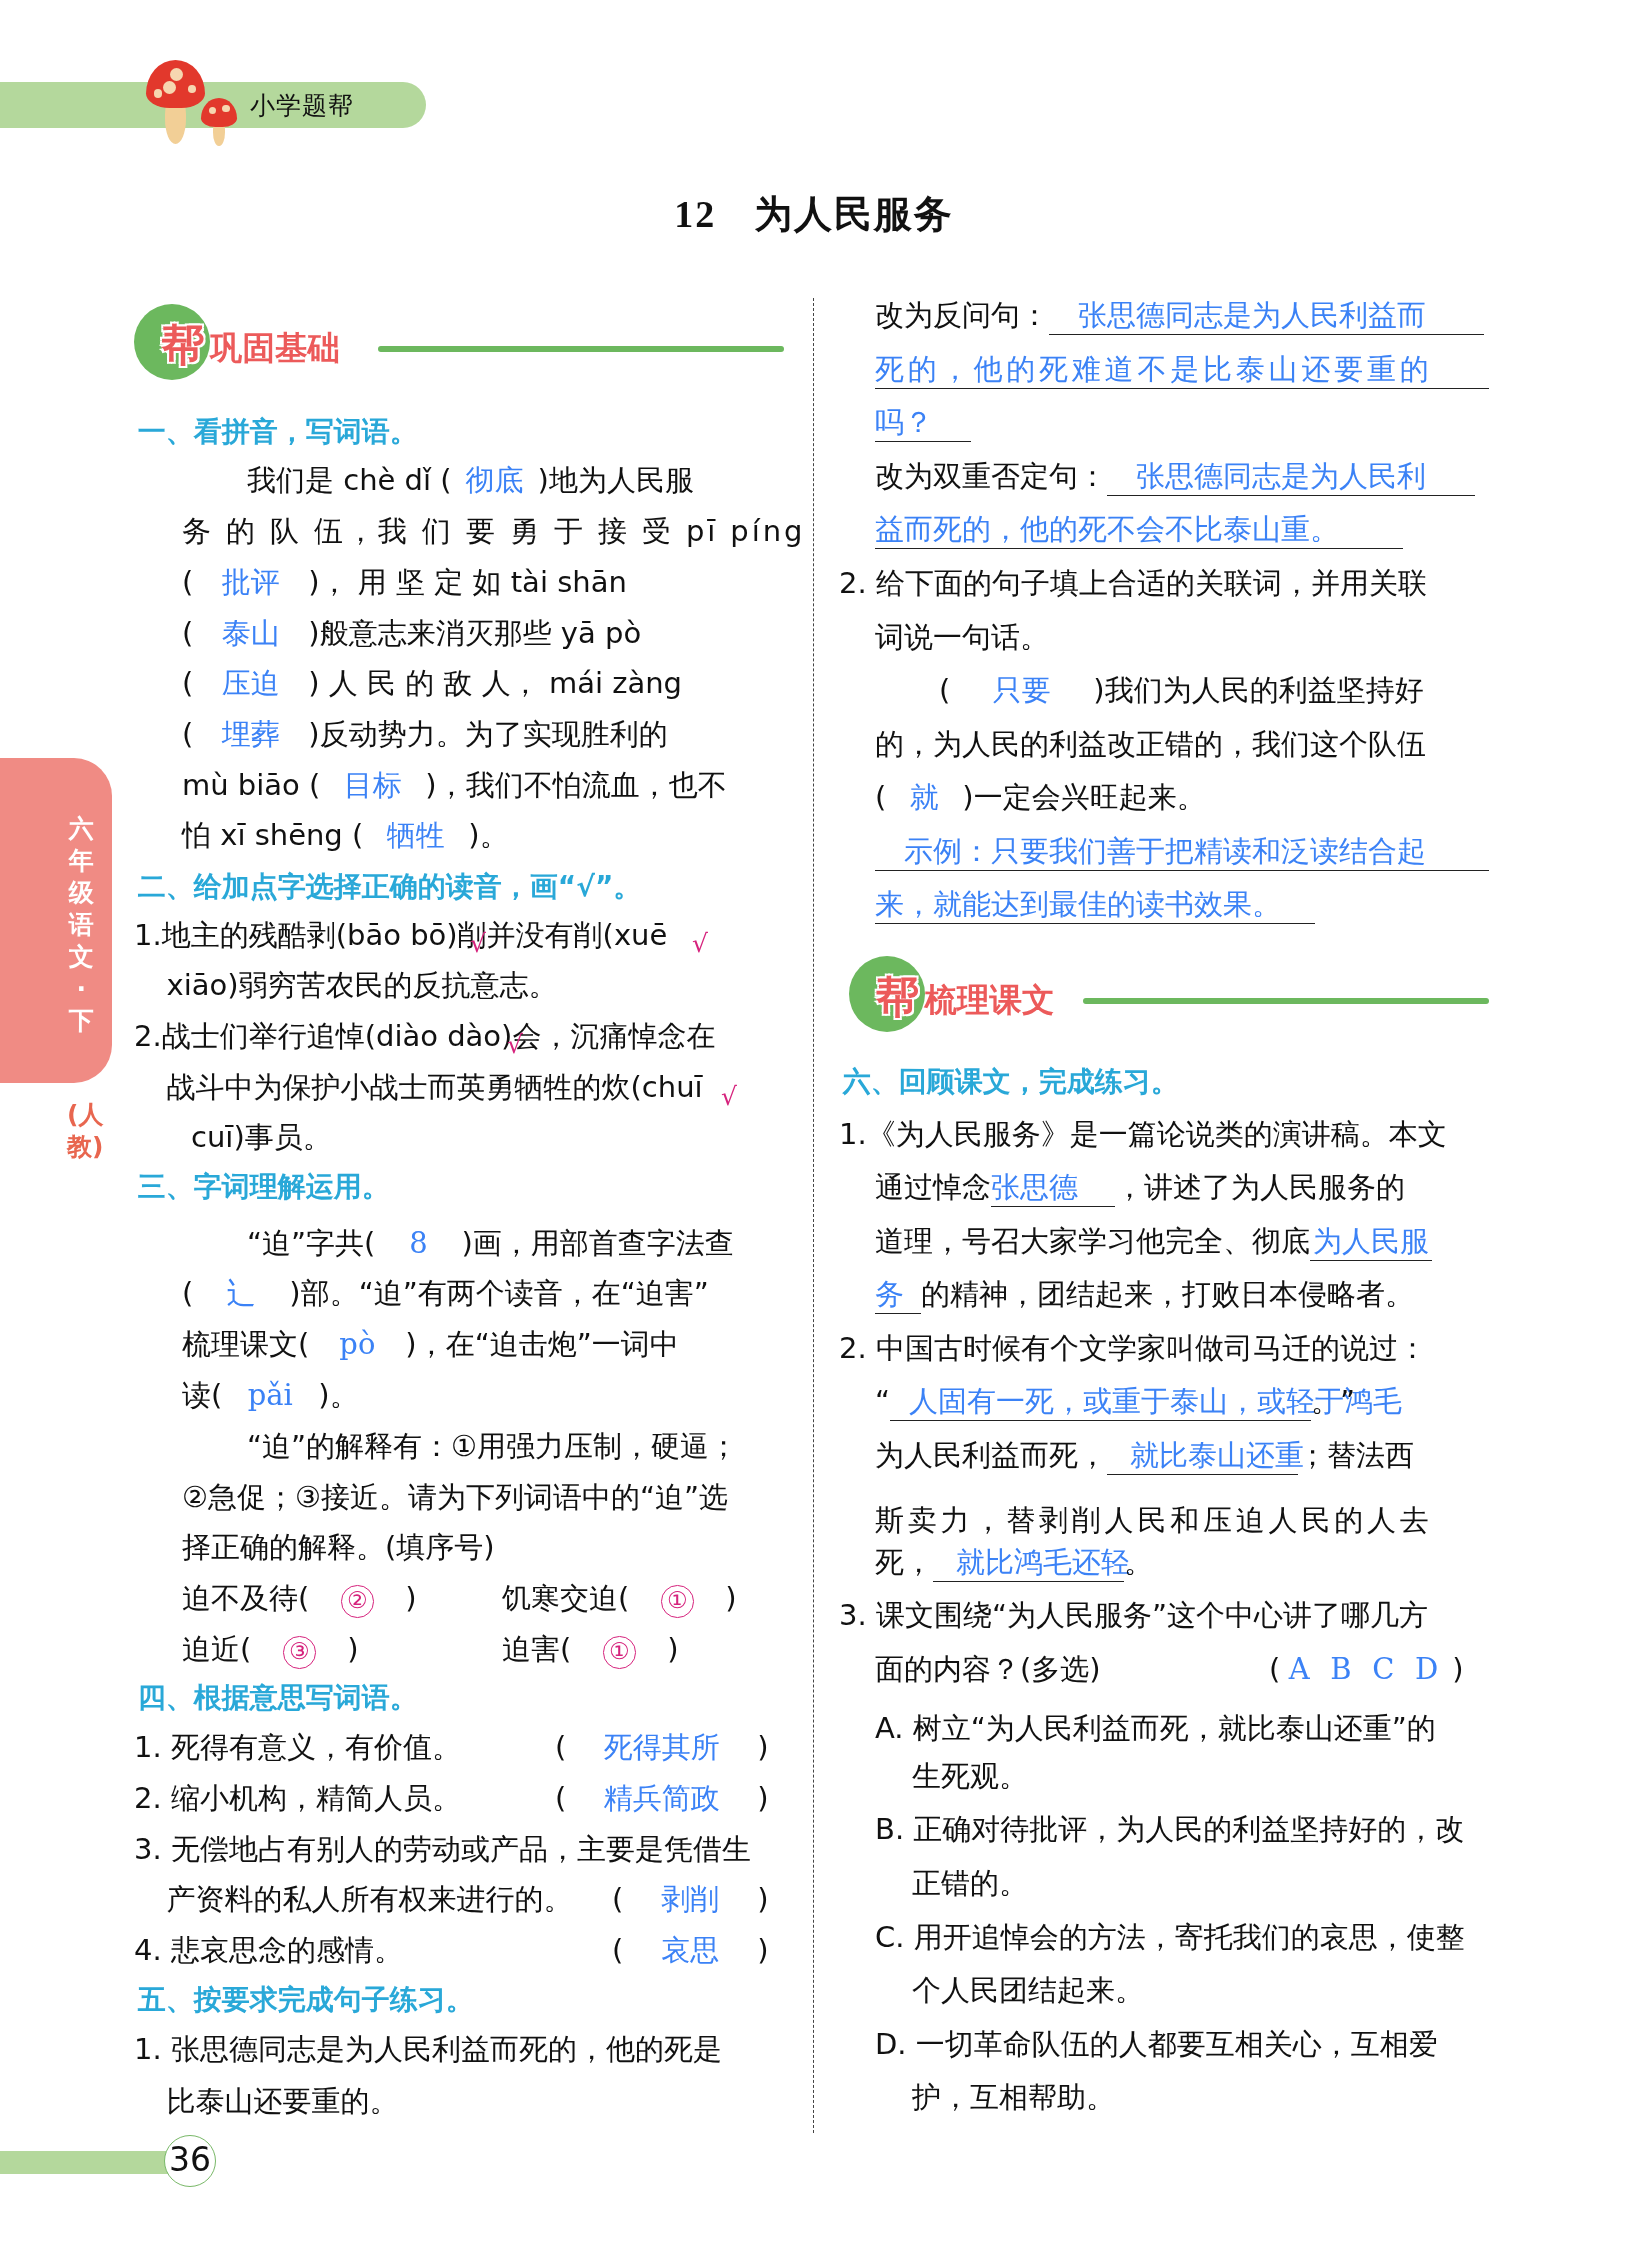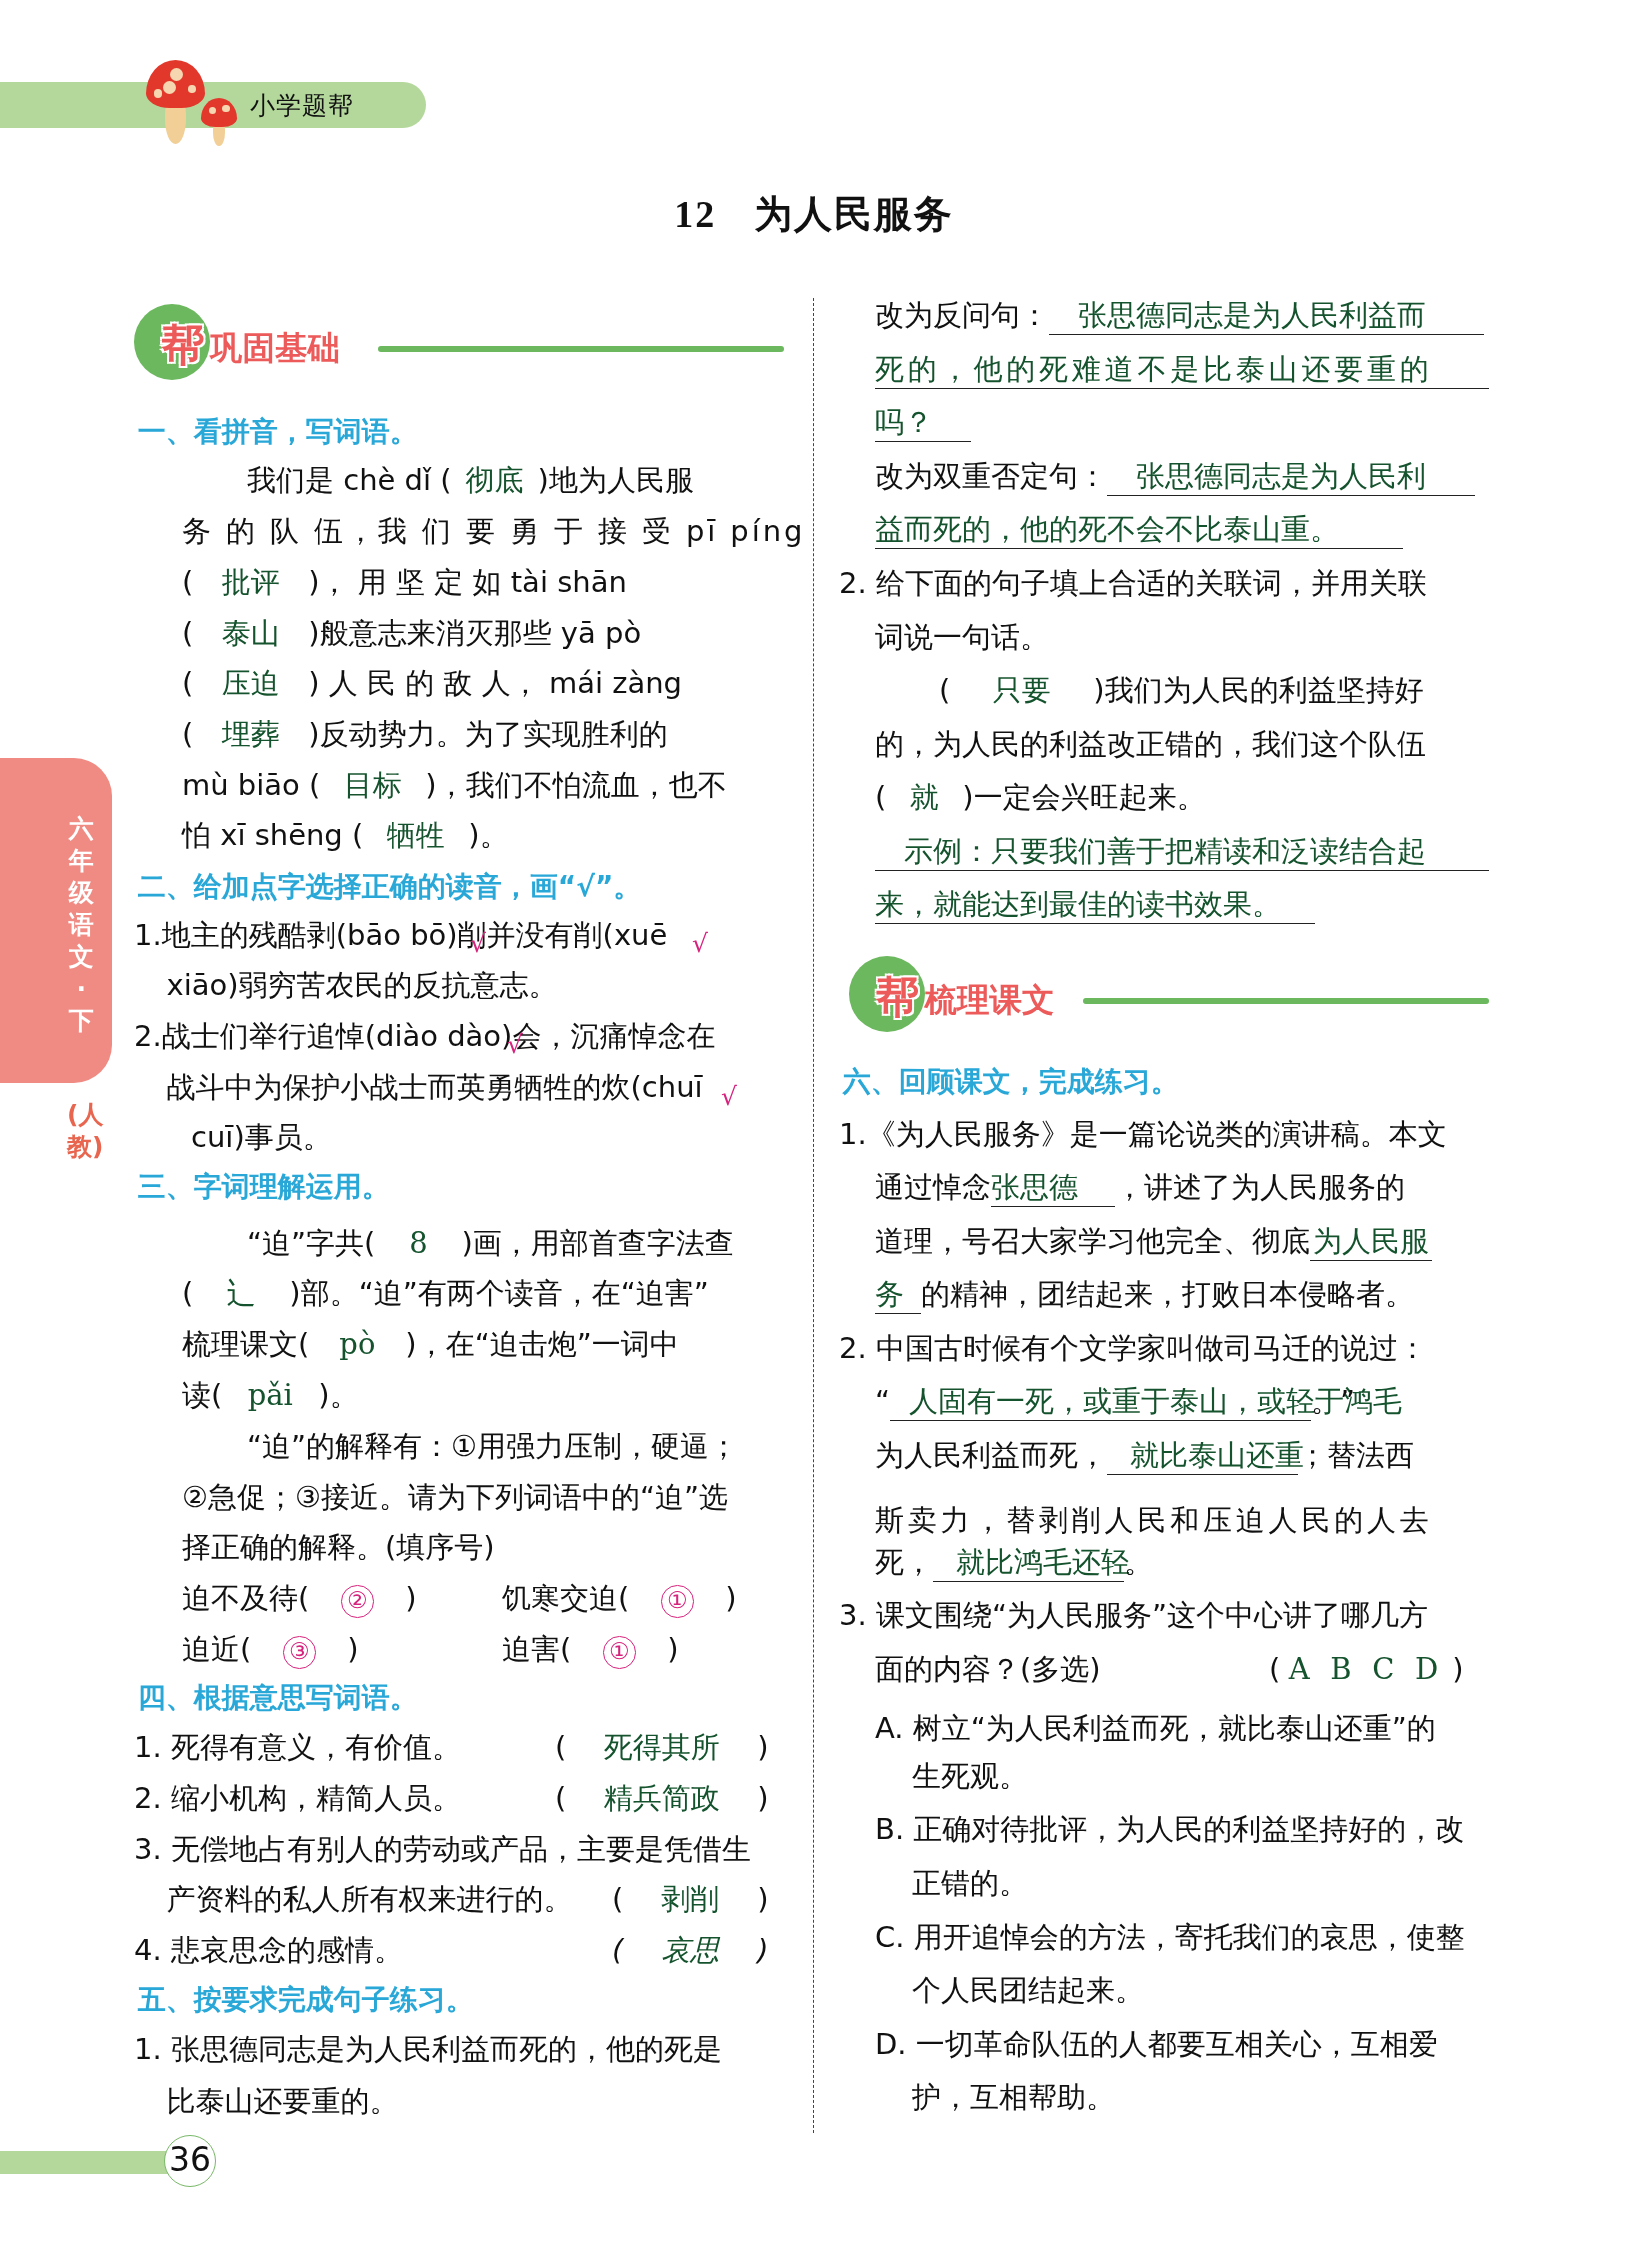--- a/index.html
+++ b/index.html
@@ -29,21 +29,21 @@
   .divider { position: absolute; left: 813px; top: 298px; height: 1835px; border-left: 1.9px dashed #444; }
 
   .sec-banner { position: absolute; height: 96px; }
   .sec-circle { position: absolute; left: 0; top: 0; width: 76px; height: 76px; border-radius: 50%; background: #6cb85e; }
   .sec-bang { position: absolute; left: 27px; top: 11.5px; font-size: 44px; font-weight: bold; color: #ec5a5a; text-shadow: 1.9px 1.9px 0 #fff, -1.9px -1.9px 0 #fff, 1.9px -1.9px 0 #fff, -1.9px 1.9px 0 #fff; }
   .sec-title { position: absolute; left: 76px; top: 23px; font-size: 32.5px; font-weight: bold; color: #ec5a5a; }
   .sec-line { position: absolute; top: 42px; height: 5.7px; background: #6cb85e; border-radius: 2.9px; }
 
   .q-head { position: absolute; font-size: 28px; font-weight: bold; color: #29a8d8; white-space: nowrap; }
   .line { position: absolute; font-size: 29px; line-height: 38px; white-space: nowrap; color: #111; }
-  .ans { color: #14532d; font-family: "DejaVu Serif", serif; }
+  .ans { color: #3b82f6; font-family: "DejaVu Serif", serif; }
   .ul { border-bottom: 1.9px solid #222; display: inline-block; }
   .circ { display: inline-block; width: 32.5px; height: 32.5px; border: 1.9px solid #d6237d; border-radius: 50%; text-align: center; line-height: 29px; font-size: 23px; color: #d6237d; }
   .tick { color: #d6237d; font-size: 25px; position: absolute; }
 
   .footer-bar { position: absolute; left: 0; top: 2151px; width: 172px; height: 23px; background: #b4d89c; }
   .page-num { position: absolute; left: 164px; top: 2135px; width: 52px; height: 52px; border: 1.9px solid #79b868; border-radius: 50%; background: #fff; text-align: center; line-height: 48px; font-size: 33px; }
 </style>
 </head>
 <body>
 
@@ -118,21 +118,21 @@
 
   <div class="q-head" style="left:3.8px;top:1679px;">四、根据意思写词语。</div>
   <div class="line" style="left:0;top:1728px;">1. 死得有意义，有价值。</div>
   <div class="line" style="left:421px;top:1728px;">(<span style="display:inline-block;width:191px;text-align:center" class="ans">死得其所</span>)</div>
   <div class="line" style="left:0;top:1779px;">2. 缩小机构，精简人员。</div>
   <div class="line" style="left:421px;top:1779px;">(<span style="display:inline-block;width:191px;text-align:center" class="ans">精兵简政</span>)</div>
   <div class="line" style="left:0;top:1830px;">3. 无偿地占有别人的劳动或产品，主要是凭借生</div>
   <div class="line" style="left:32.5px;top:1880px;">产资料的私人所有权来进行的。</div>
   <div class="line" style="left:478px;top:1880px;">(<span style="display:inline-block;width:134px;text-align:center" class="ans">剥削</span>)</div>
   <div class="line" style="left:0;top:1931px;">4. 悲哀思念的感情。</div>
-  <div class="line" style="left:478px;top:1931px;font-style:italic;">(<span style="display:inline-block;width:134px;text-align:center" class="ans">哀思</span>)</div>
+  <div class="line" style="left:478px;top:1931px;">(<span style="display:inline-block;width:134px;text-align:center" class="ans">哀思</span>)</div>
 
   <div class="q-head" style="left:3.8px;top:1981px;">五、按要求完成句子练习。</div>
   <div class="line" style="left:0;top:2030px;">1. 张思德同志是为人民利益而死的，他的死是</div>
   <div class="line" style="left:32.5px;top:2082px;">比泰山还要重的。</div>
 </div>
 
 <div class="col col-right">
   <div class="line" style="left:36px;top:296px;"><span>改为反问句：</span><span class="ul ans" style="width:435px;padding-left:29px;">张思德同志是为人民利益而</span></div>
   <div class="line" style="left:36px;top:350px;"><span class="ul ans" style="width:614px;letter-spacing:3.8px;">死的，他的死难道不是比泰山还要重的</span></div>
   <div class="line" style="left:36px;top:403px;"><span class="ul ans" style="width:96px;">吗？</span></div>

